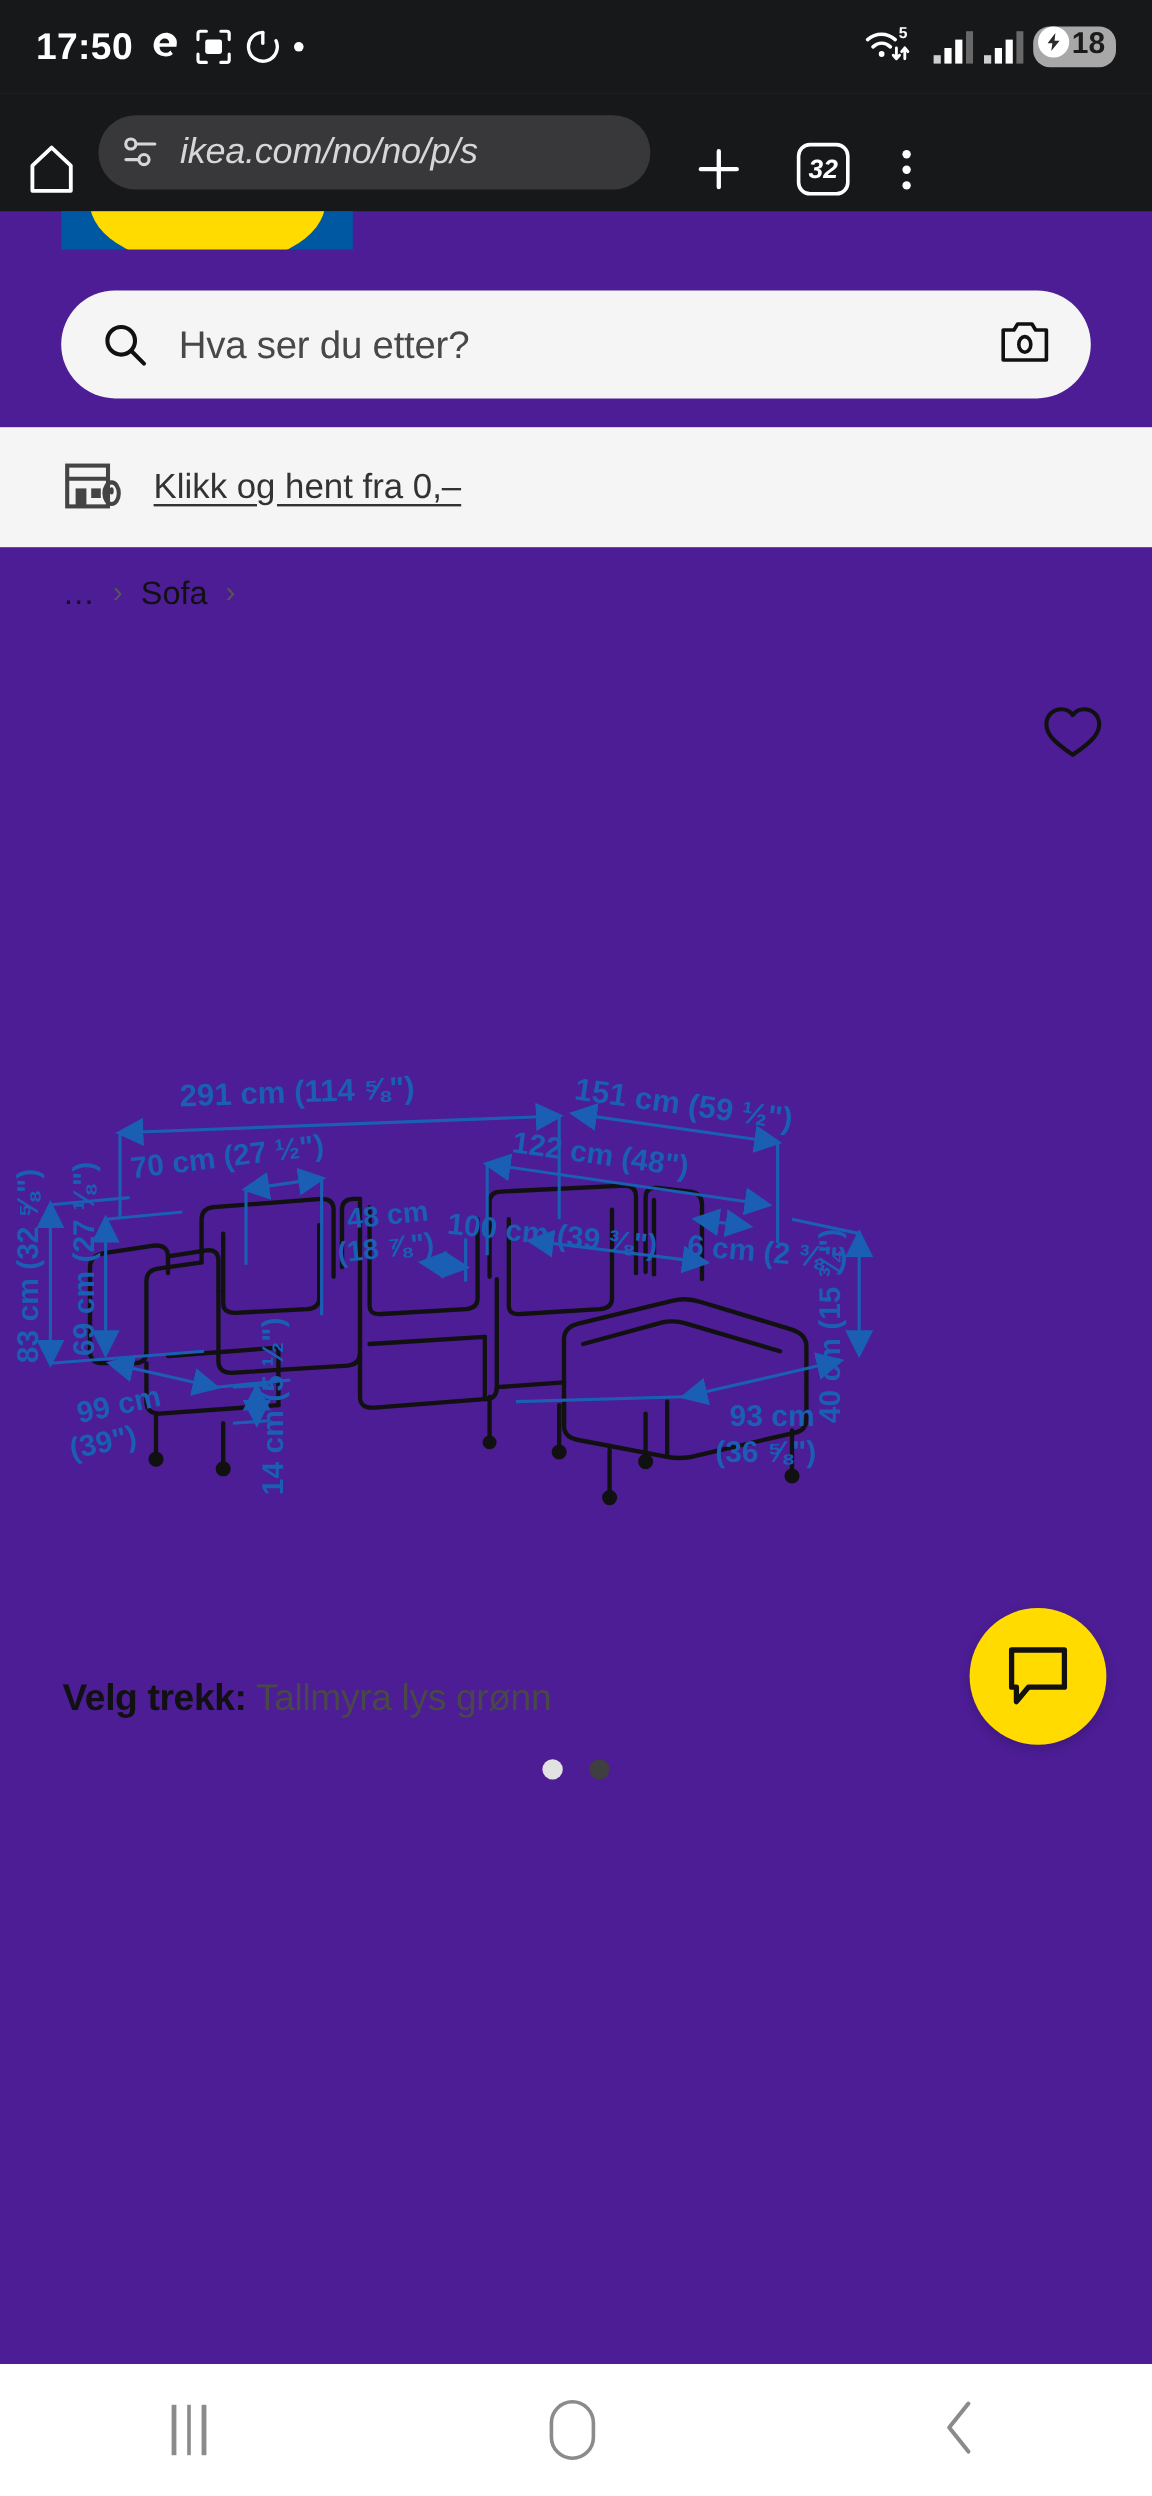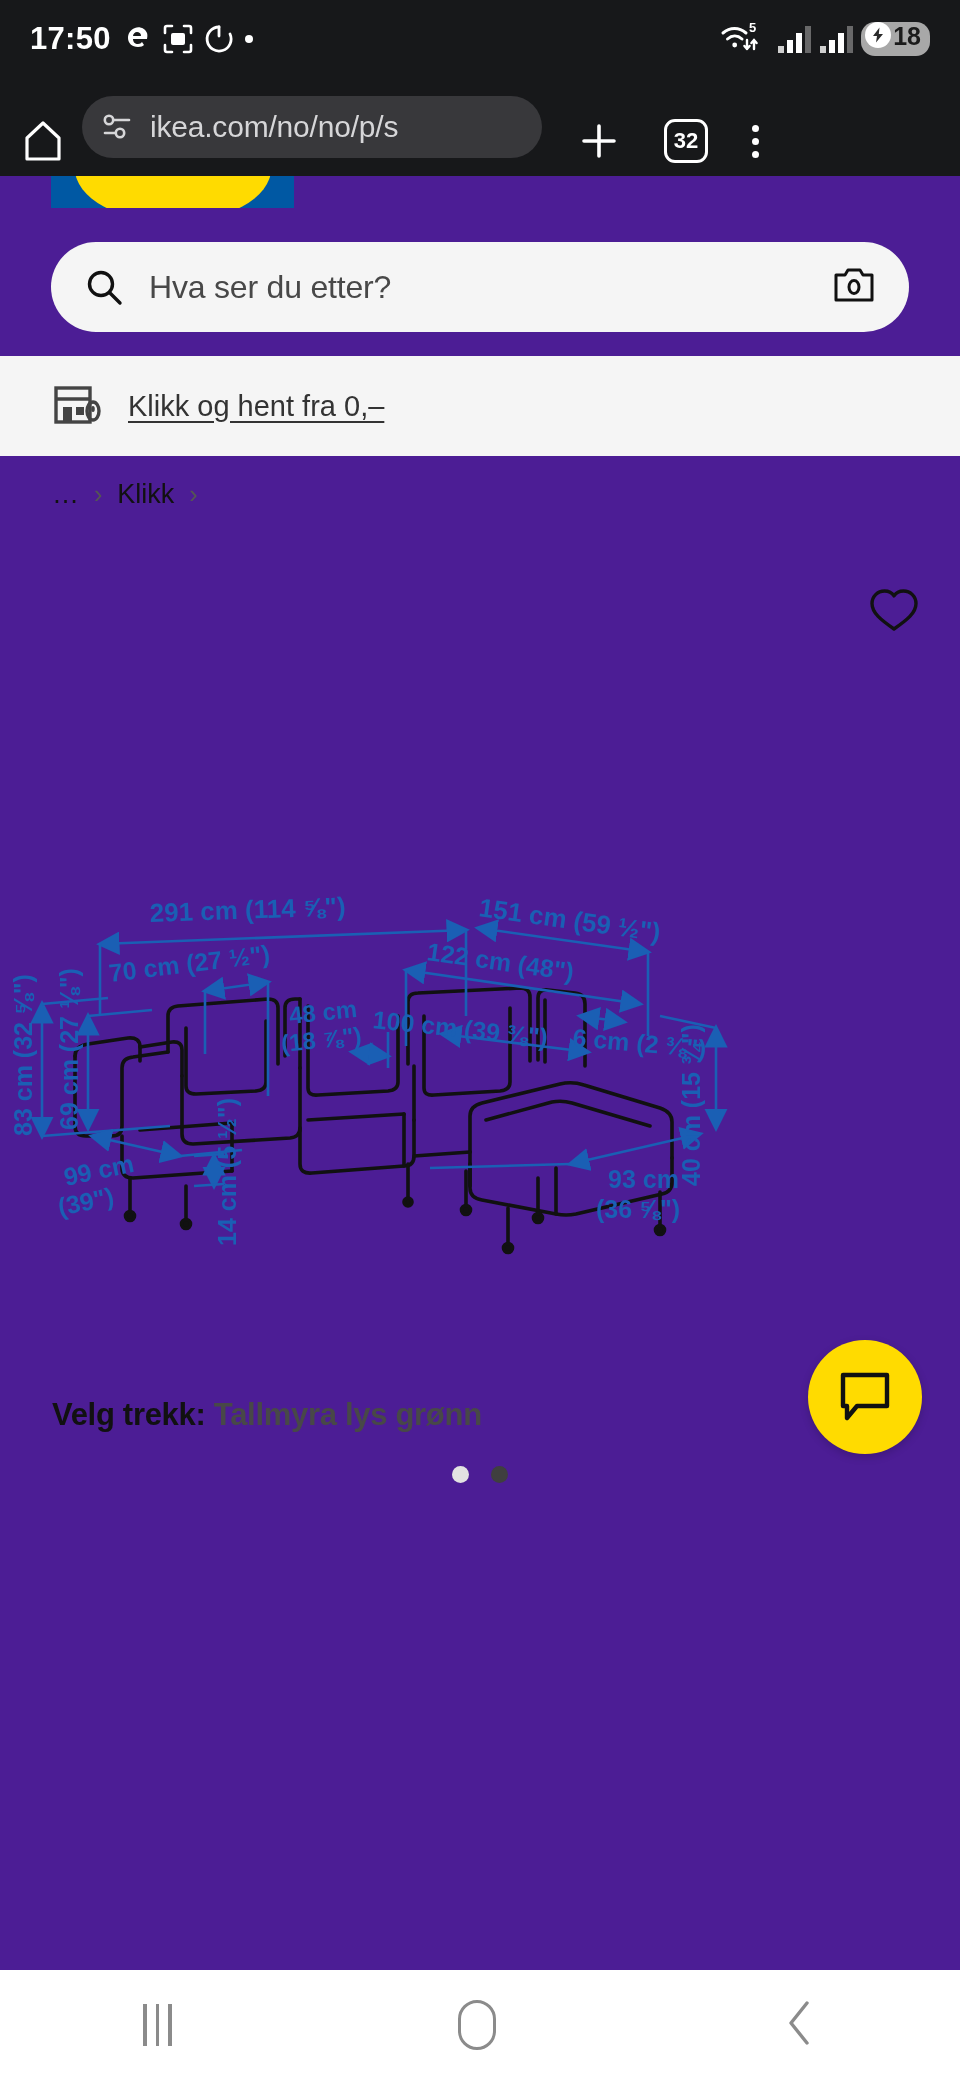--- a/index.html
+++ b/index.html
@@ -29,21 +29,21 @@
     justify-content: flex-end; padding: 0 9px 0 4px; font-size: 25px; font-weight: 600; gap:2px;
   }
   .batt-circle {
     width: 26px; height: 26px; border-radius: 50%; background: #fff;
     display:flex; align-items:center; justify-content:center; flex: 0 0 auto;
   }
 
   
   .browserbar {
     position: absolute; top: 78px; left: 0; width: 960px; height: 98px;
-    background: #17181a; display: flex; align-items: center; padding: 0 22px;
+    background: #17181a; display: flex; align-items: center; padding: 0 22px; font-style: italic;
   }
   .omnibox {
     width: 460px; height: 62px; background: #38383b; border-radius: 31px;
     display: flex; align-items: center; padding: 0 18px; gap: 14px;
     margin-left: 18px; overflow: hidden;
   }
   .omnibox .url {
     color: #d6d6d8; font-size: 30px; white-space: nowrap; letter-spacing: -.2px;
   }
   .tb-btn { display: flex; align-items: center; justify-content: center; margin-top: 28px; }
@@ -113,21 +113,21 @@
     display: flex; align-items: center; justify-content: center;
     box-shadow: 0 3px 9px rgba(0,0,0,.18);
   }
 
   
   .velg {
     position: absolute; top: 1221px; left: 52px; font-size: 31px; color: #111;
     letter-spacing: -.3px;
   }
   .velg b { font-weight: 700; }
-  .velg span.val { color: #484848; font-weight: 700; text-align: right; }
+  .velg span.val { color: #484848; font-weight: 400; text-align: right; }
 
   
   .navbar {
     position: absolute; bottom: 0; left: 0; width: 960px; height: 110px;
     background: #fff; display: flex; align-items: center; justify-content: space-around;
   }
   .nav-recents { display: flex; gap: 9px; }
   .nav-recents i { width: 3.5px; height: 42px; background: #8b8b8b; display: block; }
   .nav-home { width: 38px; height: 50px; border: 3.5px solid #8b8b8b; border-radius: 19px; }
 </style>
@@ -257,21 +257,21 @@
           <ellipse cx="39" cy="29" rx="6" ry="9" stroke="#444" stroke-width="3.4" fill="none"></ellipse>
           <ellipse cx="39" cy="27" rx="1.8" ry="3" fill="#444"></ellipse>
         </svg>
       </span>
       <span class="txt">Klikk og hent fra 0,–</span>
     </div>
 
     <div class="breadcrumb">
       <span class="crumb">…</span>
       <span class="sep">›</span>
-      <span class="crumb">Klikk</span>
+      <span class="crumb">Sofa</span>
       <span class="sep">›</span>
     </div>
 
     <div class="wishlist-heart">
       <svg width="52" height="48" viewBox="0 0 52 48">
         <path d="M26 43C13 34 4 27 4 17.5 4 10.5 9.5 5 16.5 5c4 0 7.6 1.9 9.5 4.9C27.9 6.9 31.5 5 35.5 5 42.5 5 48 10.5 48 17.5 48 27 39 34 26 43z" stroke="#111" stroke-width="3.4" fill="none" stroke-linejoin="round"></path>
       </svg>
     </div>
 
     <div class="diagram">

